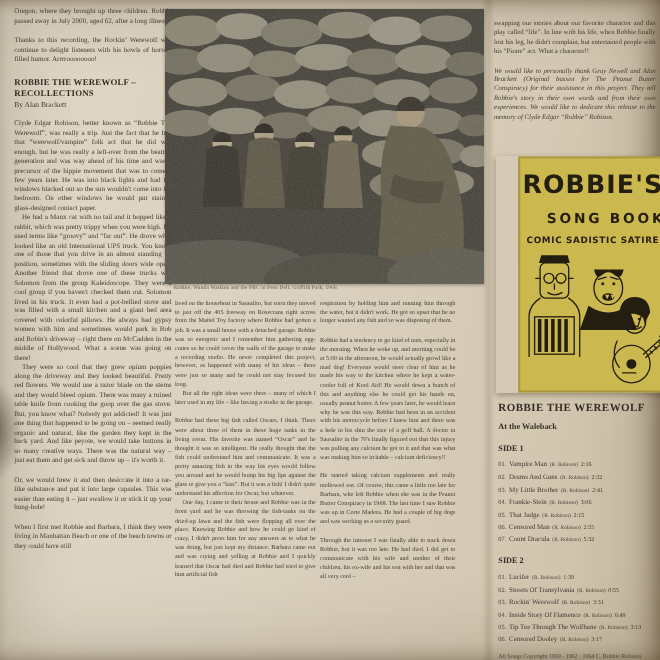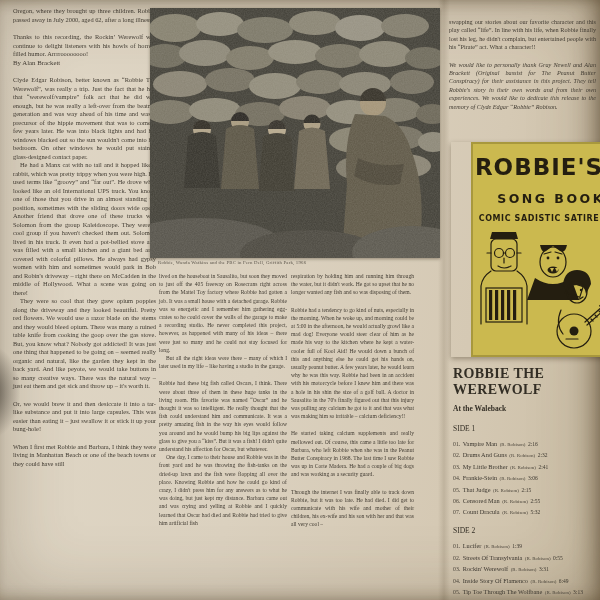--- a/index.html
+++ b/index.html
@@ -27,42 +27,43 @@
   .byline{font-size:6.8px;}
   .dedication{font-style:italic;}
   .photo{position:absolute;left:150px;top:8px;width:290px;height:250px;margin:0;
     box-shadow:0 1px 3px rgba(40,30,12,.4);}
   .photo svg{display:block;}
   .caption{position:absolute;left:158px;top:260px;width:280px;font-size:4.8px;
     letter-spacing:.2px;color:#5a544a;}
   .songbook{position:absolute;left:451px;top:142px;width:137px;height:215px;margin:0;
     box-shadow:0 2px 5px rgba(40,28,8,.35);padding-left:20px;}
   .tracklist{position:absolute;left:453px;top:366px;width:146px;color:#3d3830;}
-  .tracklist h3{font-size:14px;margin:0;letter-spacing:.4px;color:#332e25;}
+  .tracklist h3{font-size:10px;margin:0;letter-spacing:.4px;color:#332e25;}
   .tracklist h4{font-size:7.5px;margin:6px 0 0 0;color:#332e25;}
   .side{margin-top:11px;}
-  .side-label{font-size:7.5px;font-weight:normal;margin-bottom:7px;color:#332e25;}
+  .side-label{font-size:7.5px;font-weight:bold;margin-bottom:7px;color:#332e25;}
   .track{display:flex;align-items:baseline;gap:2.5px;margin-bottom:4.4px;white-space:nowrap;}
   .tno{font-size:5.8px;color:#4a443a;}
   .ttl{font-size:6.3px;}
   .tcr{font-size:5px;color:#4a443a;}
   .ttm{font-size:5.5px;}
   .copyright{font-size:5.4px;margin-top:9px;color:#4a443a;}
 </style>
 </head>
 <body>
 
 <div class="page">
 
   <div class="edge-crescent"></div>
   <div class="fold-line"></div>
 
   <section class="col col-left">
     <p>Oregon, where they brought up three children. Robbie passed away in July 2000, aged 62, after a long illness.</p>
     <p class="gap">Thanks to this recording, the Rockin’ Werewolf will continue to delight listeners with his howls of horror-filled humor. Arrrroooooooo!</p>
+    <h2>ROBBIE THE WEREWOLF – RECOLLECTIONS</h2>
     <div class="byline">By Alan Brackett</div>
     <p class="gap">Clyde Edgar Robison, better known as “Robbie The Werewolf”, was really a trip.  Just the fact that he had that “werewolf/vampire” folk act that he did was enough, but he was really a left-over from the beatnik generation and was way ahead of his time and was a precursor of the hippie movement that was to come a few years later.  He was into black lights and had his windows blacked out so the sun wouldn't come into his bedroom.  On other windows he would put stained glass-designed contact paper.</p>
     <p class="ind">He had a Manx cat with no tail and it hopped like a rabbit, which was pretty trippy when you were high.  He used terms like “groovy” and “far out”.  He drove what looked like an old International UPS truck.  You know, one of those that you drive in an almost standing up position, sometimes with the sliding doors wide open.  Another friend that drove one of these trucks was Solomon from the group Kaleidoscope.  They were a cool group if you haven't checked them out.  Solomon lived in his truck.  It even had a pot-bellied stove and was filled with a small kitchen and a giant bed area covered with colorful pillows.  He always had gypsy women with him and sometimes would park in Bob and Robin's driveway – right there on McCadden in the middle of Hollywood.  What a scene was going on there!</p>
     <p class="ind">They were so cool that they grew opium poppies along the driveway and they looked beautiful. Pretty red flowers.  We would use a razor blade on the stems and they would bleed opium.  There was many a ruined table knife from cooking the goop over the gas stove. But, you know what?  Nobody got addicted! It was just one thing that happened to be going on – seemed really organic and natural, like the garden they kept in the back yard.  And like peyote, we would take buttons in so many creative ways.  There was the natural way – just eat them and get sick and throw up – it's worth it.</p>
     <p class="gap">Or, we would brew it and then desiccate it into a tar-like substance and put it into large capsules.  This was easier than eating it – just swallow it or stick it up your bung-hole!</p>
     <p class="gap">When I first met Robbie and Barbara, I think they were living in Manhattan Beach or one of the beach towns or they could have still</p>
   </section>
 
   <figure class="photo">
     <svg width="290" height="250" viewBox="0 0 290 250">

